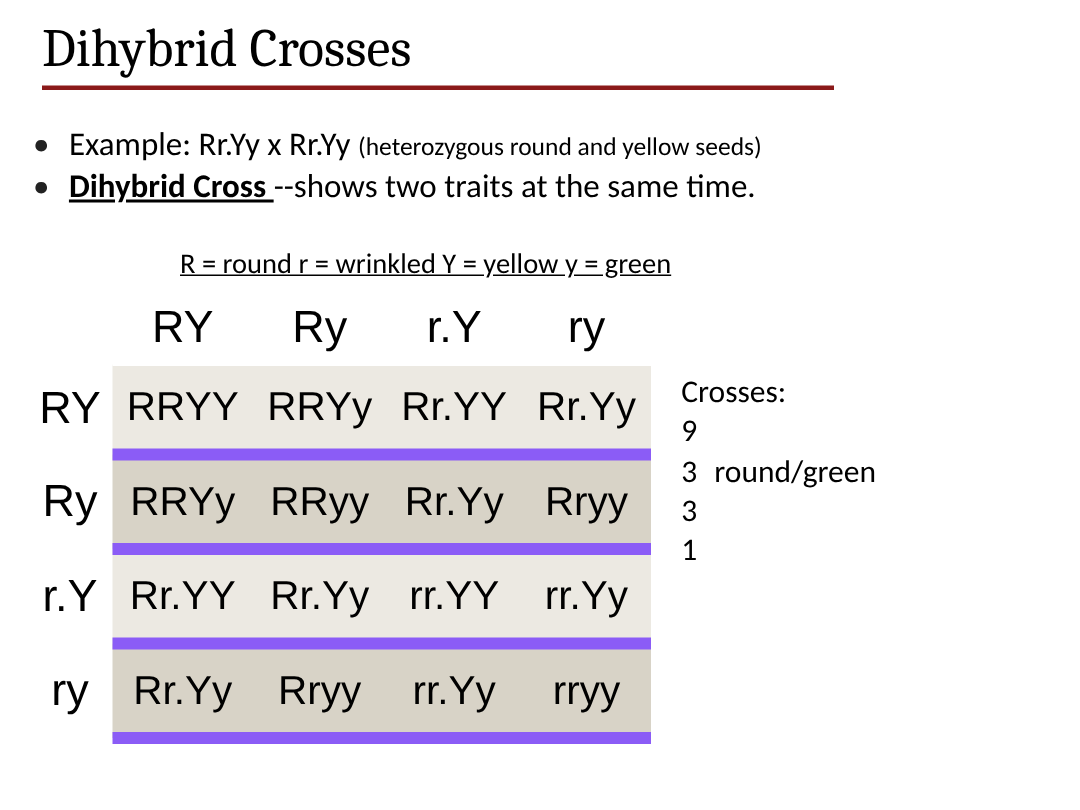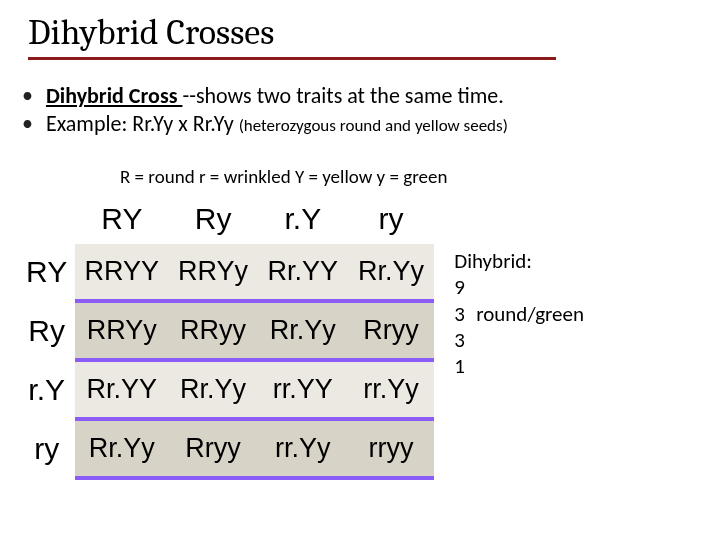--- a/index.html
+++ b/index.html
@@ -42,20 +42,21 @@
     content: "•";
     color: #222;
     margin-right: 8px;
   }
   .term { font-weight: bold; text-decoration: underline; }
   .paren { font-size: 17px; }
   .legend {
     font-size: 19px;
     padding: 6px 20px 6px 120px;
     font-family: Calibri, Arial, sans-serif;
+    text-decoration: underline;
   }
   .content-row {
     display: flex;
     align-items: flex-start;
     padding-left: 18px;
   }
   table.punnett {
     border-collapse: collapse;
     margin-top: 2px;
   }
@@ -70,21 +71,21 @@
   }
   table.punnett th.row-h {
     font-size: 30px;
     padding: 0 8px;
     width: 42px;
   }
   table.punnett td {
     font-size: 27px;
     padding: 12px 8px;
     border-top: 2px solid #fff;
-    border-bottom: 4px solid #8b5cf6;
+    border-bottom: 8px solid #8b5cf6;
     width: 86px;
   }
   
   tbody tr:nth-child(odd) td { background: #ece9e2; }
   tbody tr:nth-child(even) td { background: #d8d3c7; }
   .results {
     font-family: Calibri, Arial, sans-serif;
     font-size: 21px;
     line-height: 1.25;
     margin-left: 20px;
@@ -95,24 +96,24 @@
 </style>
 </head>
 <body>
 
 <div class="slide">
   <div class="title">Dihybrid Crosses</div>
   <div class="rule"></div>
 
   <ul class="bullets">
     <li>
-      <span class="term">Dihybrid Cross </span><span>--shows two traits at the same time.</span>
+      <span>Example:  Rr.Yy     x     Rr.Yy  </span><span class="paren">(heterozygous round and yellow seeds)</span>
     </li>
     <li>
-      <span>Example:  Rr.Yy     x     Rr.Yy  </span><span class="paren">(heterozygous round and yellow seeds)</span>
+      <span class="term">Dihybrid Cross </span><span>--shows two traits at the same time.</span>
     </li>
   </ul>
 
   <div class="legend">R = round   r = wrinkled   Y = yellow   y = green</div>
 
   <div class="content-row">
     <table class="punnett">
       <thead>
         <tr>
           <th></th>
@@ -148,21 +149,21 @@
           <th class="row-h">ry</th>
           <td>Rr.Yy</td>
           <td>Rryy</td>
           <td>rr.Yy</td>
           <td>rryy</td>
         </tr>
       </tbody>
     </table>
 
     <div class="results">
-      <div>Dihybrid:</div>
+      <div>Crosses:</div>
       <div class="row">
         <span class="n">9</span>
       </div>
       <div class="row">
         <span class="n">3</span>
         <span>round/green</span>
       </div>
       <div class="row">
         <span class="n">3</span>
       </div>

